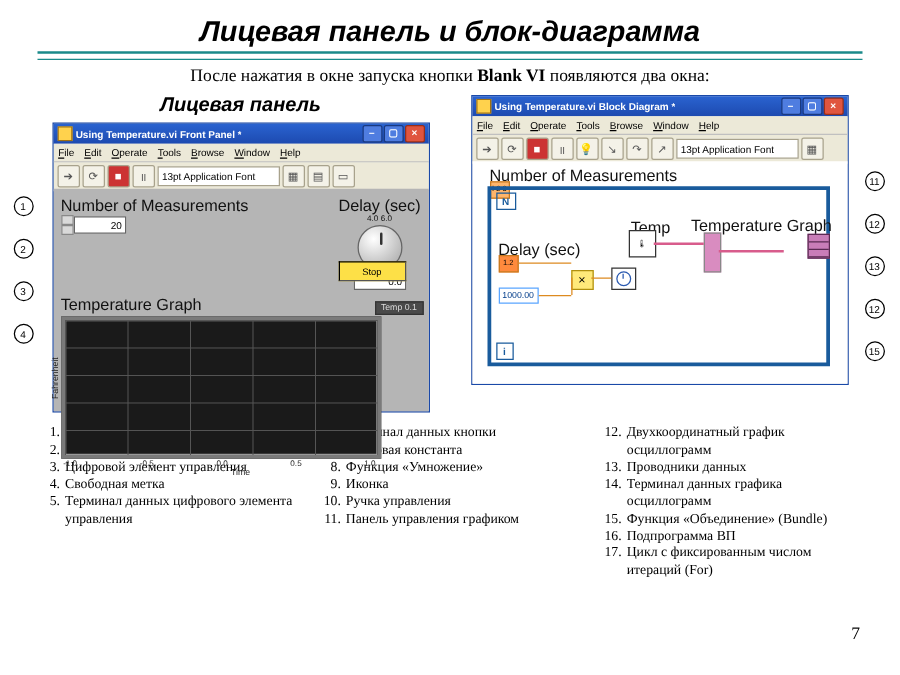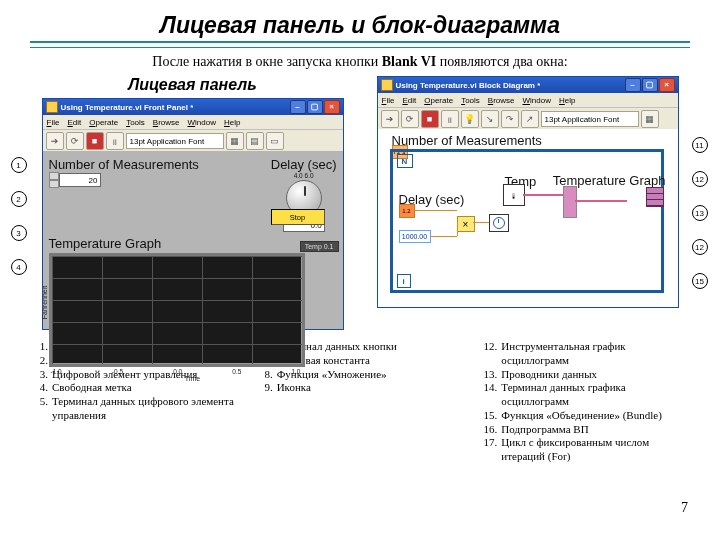--- a/index.html
+++ b/index.html
@@ -363,25 +363,33 @@
           <span>Числовая константа</span>
         </div>
       <div class="li">
           <span class="ln">8.</span>
           <span>Функция «Умножение»</span>
         </div>
       <div class="li">
           <span class="ln">9.</span>
           <span>Иконка</span>
         </div>
+      <div class="li">
+          <span class="ln">10.</span>
+          <span>Ручка управления</span>
+        </div>
+      <div class="li">
+          <span class="ln">11.</span>
+          <span>Панель управления графиком</span>
+        </div>
     </div>
     <div class="lc">
       <div class="li">
           <span class="ln">12.</span>
-          <span>Инструментальная график осциллограмм</span>
+          <span>Двухкоординатный график осциллограмм</span>
         </div>
       <div class="li">
           <span class="ln">13.</span>
           <span>Проводники данных</span>
         </div>
       <div class="li">
           <span class="ln">14.</span>
           <span>Терминал данных графика осциллограмм</span>
         </div>
       <div class="li">

